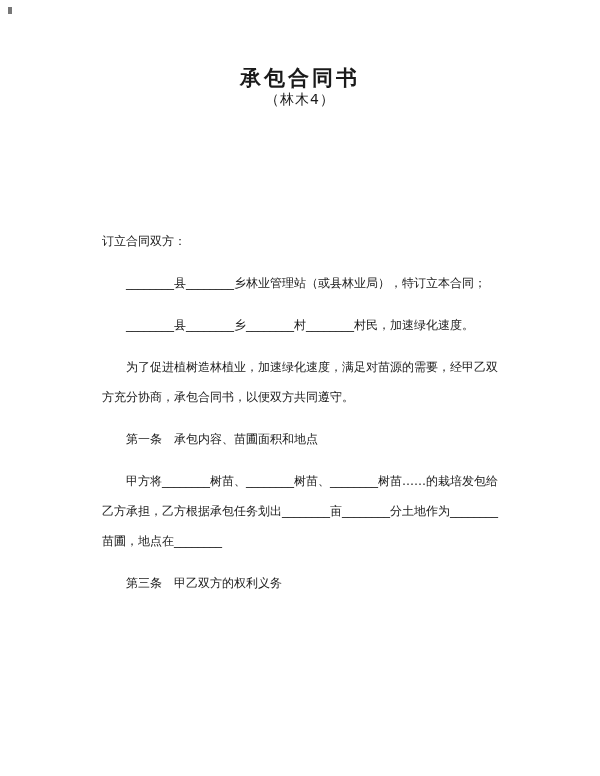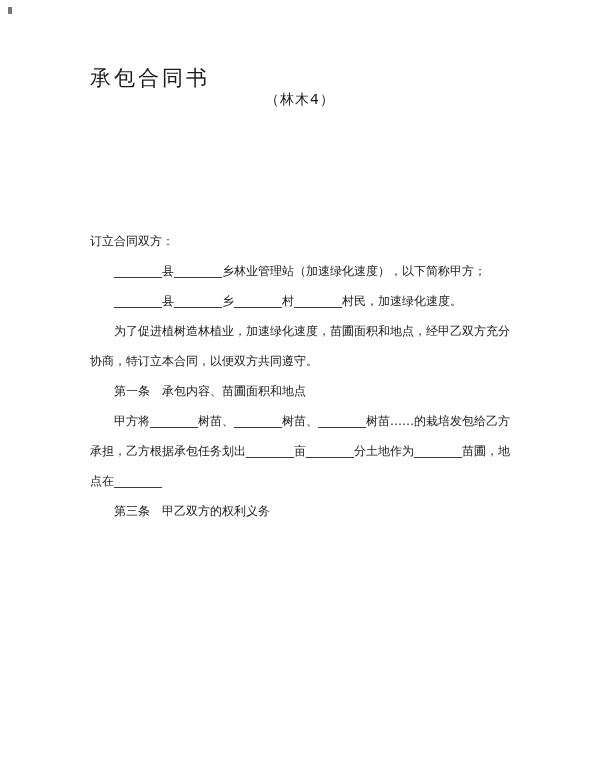--- a/index.html
+++ b/index.html
@@ -23,40 +23,41 @@
     position: absolute;
     left: 8px;
     top: 7px;
     width: 4px;
     height: 7px;
     background: #555;
     opacity: 0.8;
   }
   .doc-title {
     margin: 0;
+    text-align: center;
     font-size: 21px;
-    font-weight: normal;
+    font-weight: bold;
     letter-spacing: 3px;
     line-height: 1.2;
   }
   .doc-subtitle {
     text-align: center;
     font-size: 14px;
     letter-spacing: 1px;
     line-height: 1.2;
   }
   .doc-body {
     margin-top: 118px;
     font-size: 12px;
     line-height: 30px;
     text-align: justify;
     word-break: break-all;
   }
   .doc-body p {
-    margin: 0;
+    margin: 12px;
     text-indent: 2em;
   }
   .doc-body p.no-indent {
     text-indent: 0;
   }
 </style>
 </head>
 <body>
 
 <div class="page">
@@ -64,25 +65,25 @@
   <span class="scan-artifact"></span>
 
   <h1 class="doc-title">承包合同书</h1>
 
   <div class="doc-subtitle">（林木4）</div>
 
   <div class="doc-body">
 
     <p class="no-indent">订立合同双方：</p>
 
-    <p>________县________乡林业管理站（加速绿化速度），以下简称甲方；</p>
+    <p>________县________乡林业管理站（或县林业局），特订立本合同；</p>
 
     <p>________县________乡________村________村民，加速绿化速度。</p>
 
-    <p>为了促进植树造林植业，加速绿化速度，苗圃面积和地点，经甲乙双方充分协商，特订立本合同，以便双方共同遵守。</p>
+    <p>为了促进植树造林植业，加速绿化速度，满足对苗源的需要，经甲乙双方充分协商，承包合同书，以便双方共同遵守。</p>
 
     <p>第一条　承包内容、苗圃面积和地点</p>
 
     <p>甲方将________树苗、________树苗、________树苗……的栽培发包给乙方承担，乙方根据承包任务划出________亩________分土地作为________苗圃，地点在________</p>
 
 
 
     <p>第三条　甲乙双方的权利义务</p>
 
 

